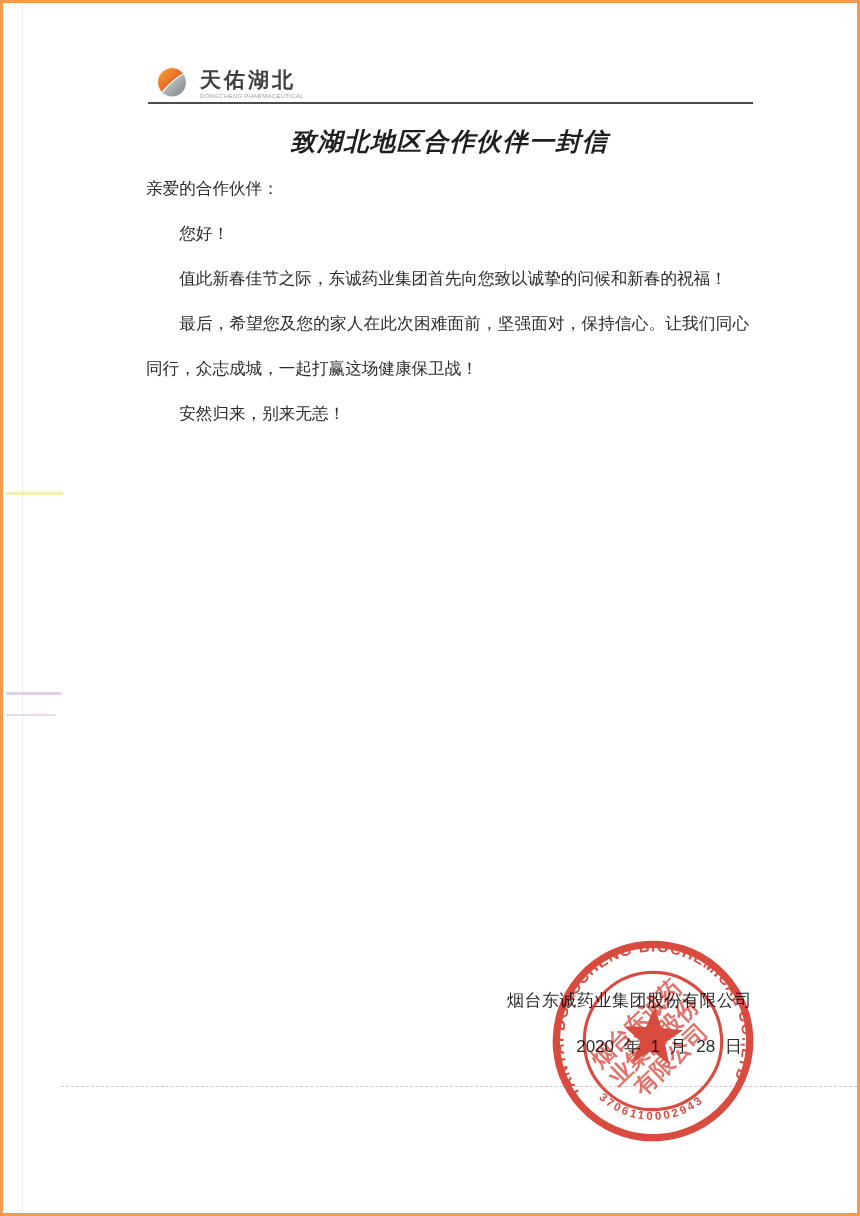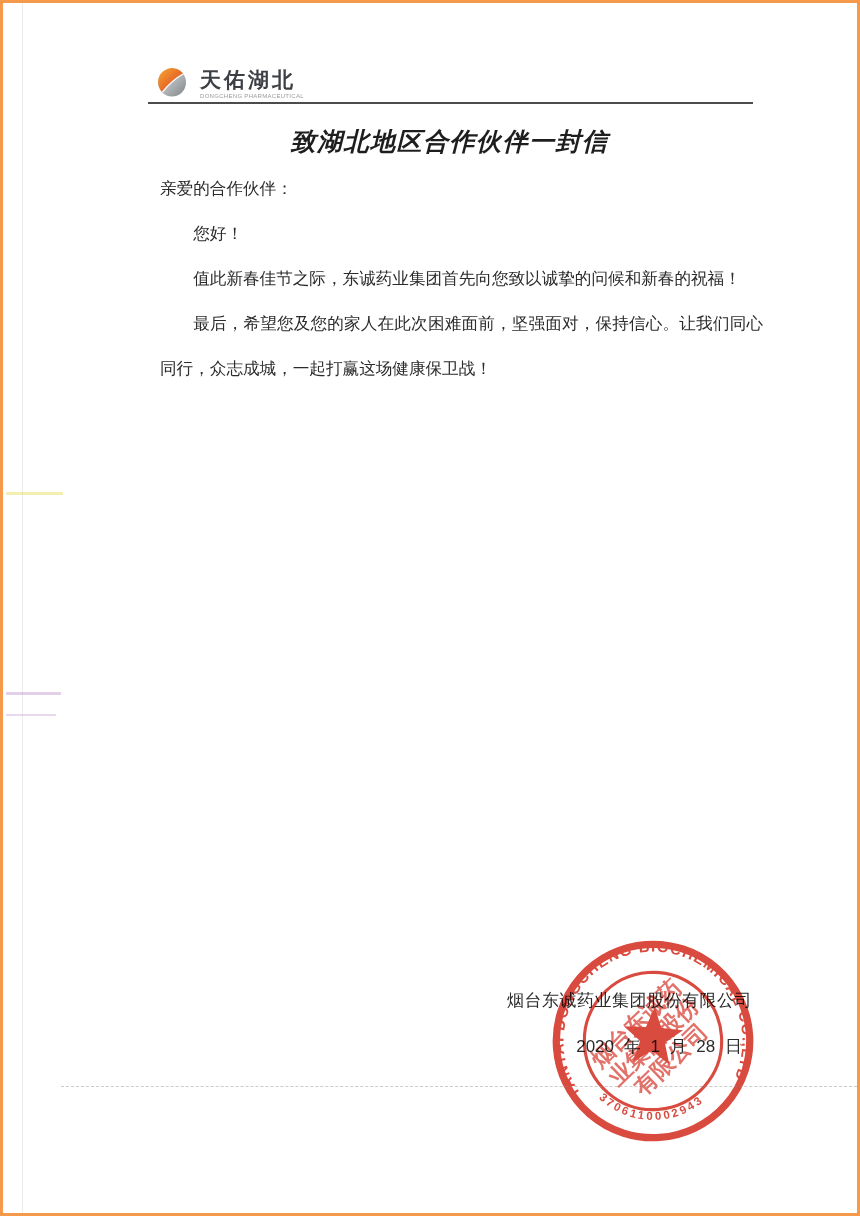--- a/index.html
+++ b/index.html
@@ -12,21 +12,21 @@
   .logo { position:absolute; left:150px; top:62px; display:flex; align-items:flex-start; gap:9px; }
   .logo-sphere { width:38px; height:35px; display:block; }
   .logo-text { padding-top:3px; }
   .logo-cn { font-size:21px; font-weight:bold; color:#3c3f44; letter-spacing:3px; line-height:1.1; }
   .logo-en { font-size:6px; color:#9a9a9a; letter-spacing:0.3px; margin-top:2px; white-space:nowrap; }
   .header-rule { position:absolute; left:145px; top:99px; width:605px; height:2px; background:#4c4c4c; }
   
   .title { position:absolute; left:145px; top:122px; width:603px; margin:0; text-align:center;
            font-size:25px; font-weight:bold; color:#1e1e1e; letter-spacing:1.5px;font-style:italic; }
   
-  .body-text { position:absolute; left:157px; top:163px; width:603px; font-size:16.6px; color:#2b2b2b; }
+  .body-text { position:absolute; left:143px; top:163px; width:603px; font-size:16.6px; color:#2b2b2b; }
   .body-text p { margin:0; line-height:45px; text-align:justify; }
   .body-text p.para { text-indent:2em; }
   
   .sig-company { position:absolute; right:105px; top:986px; font-size:17px; color:#2b2b2b; letter-spacing:0.5px; }
   .sig-date { position:absolute; right:115px; top:1032px; font-size:17px; color:#2b2b2b; word-spacing:5px; }
   
   .seal { position:absolute; left:546px; top:934px; width:208px; height:208px;
           mix-blend-mode:multiply; opacity:0.93; transform:rotate(-4deg); }
   .seal svg { width:100%; height:100%; }
   .seal .ring { stroke:var(--seal-color,#d63c30); fill:none; }
@@ -72,20 +72,21 @@
   <div class="header-rule"></div>
 
   <h1 class="title">致湖北地区合作伙伴一封信</h1>
 
   <div class="body-text">
     <p class="salutation">亲爱的合作伙伴：</p>
     <div>
         <p class="para">您好！</p>
         <p class="para">值此新春佳节之际，东诚药业集团首先向您致以诚挚的问候和新春的祝福！</p>
         <p class="para">最后，希望您及您的家人在此次困难面前，坚强面对，保持信心。让我们同心同行，众志成城，一起打赢这场健康保卫战！</p>
+        <p class="para">安然归来，别来无恙！</p>
       </div>
   </div>
 
   <div class="sig-company">烟台东诚药业集团股份有限公司</div>
   <div class="sig-date">2020 年 1 月 28 日</div>
 
   <div class="seal">
     <svg viewBox="0 0 200 200">
       <defs>
         <path id="sealArcTop" d="M 25.5,143 A 86,86 0 1 1 174.5,143" fill="none"></path>

